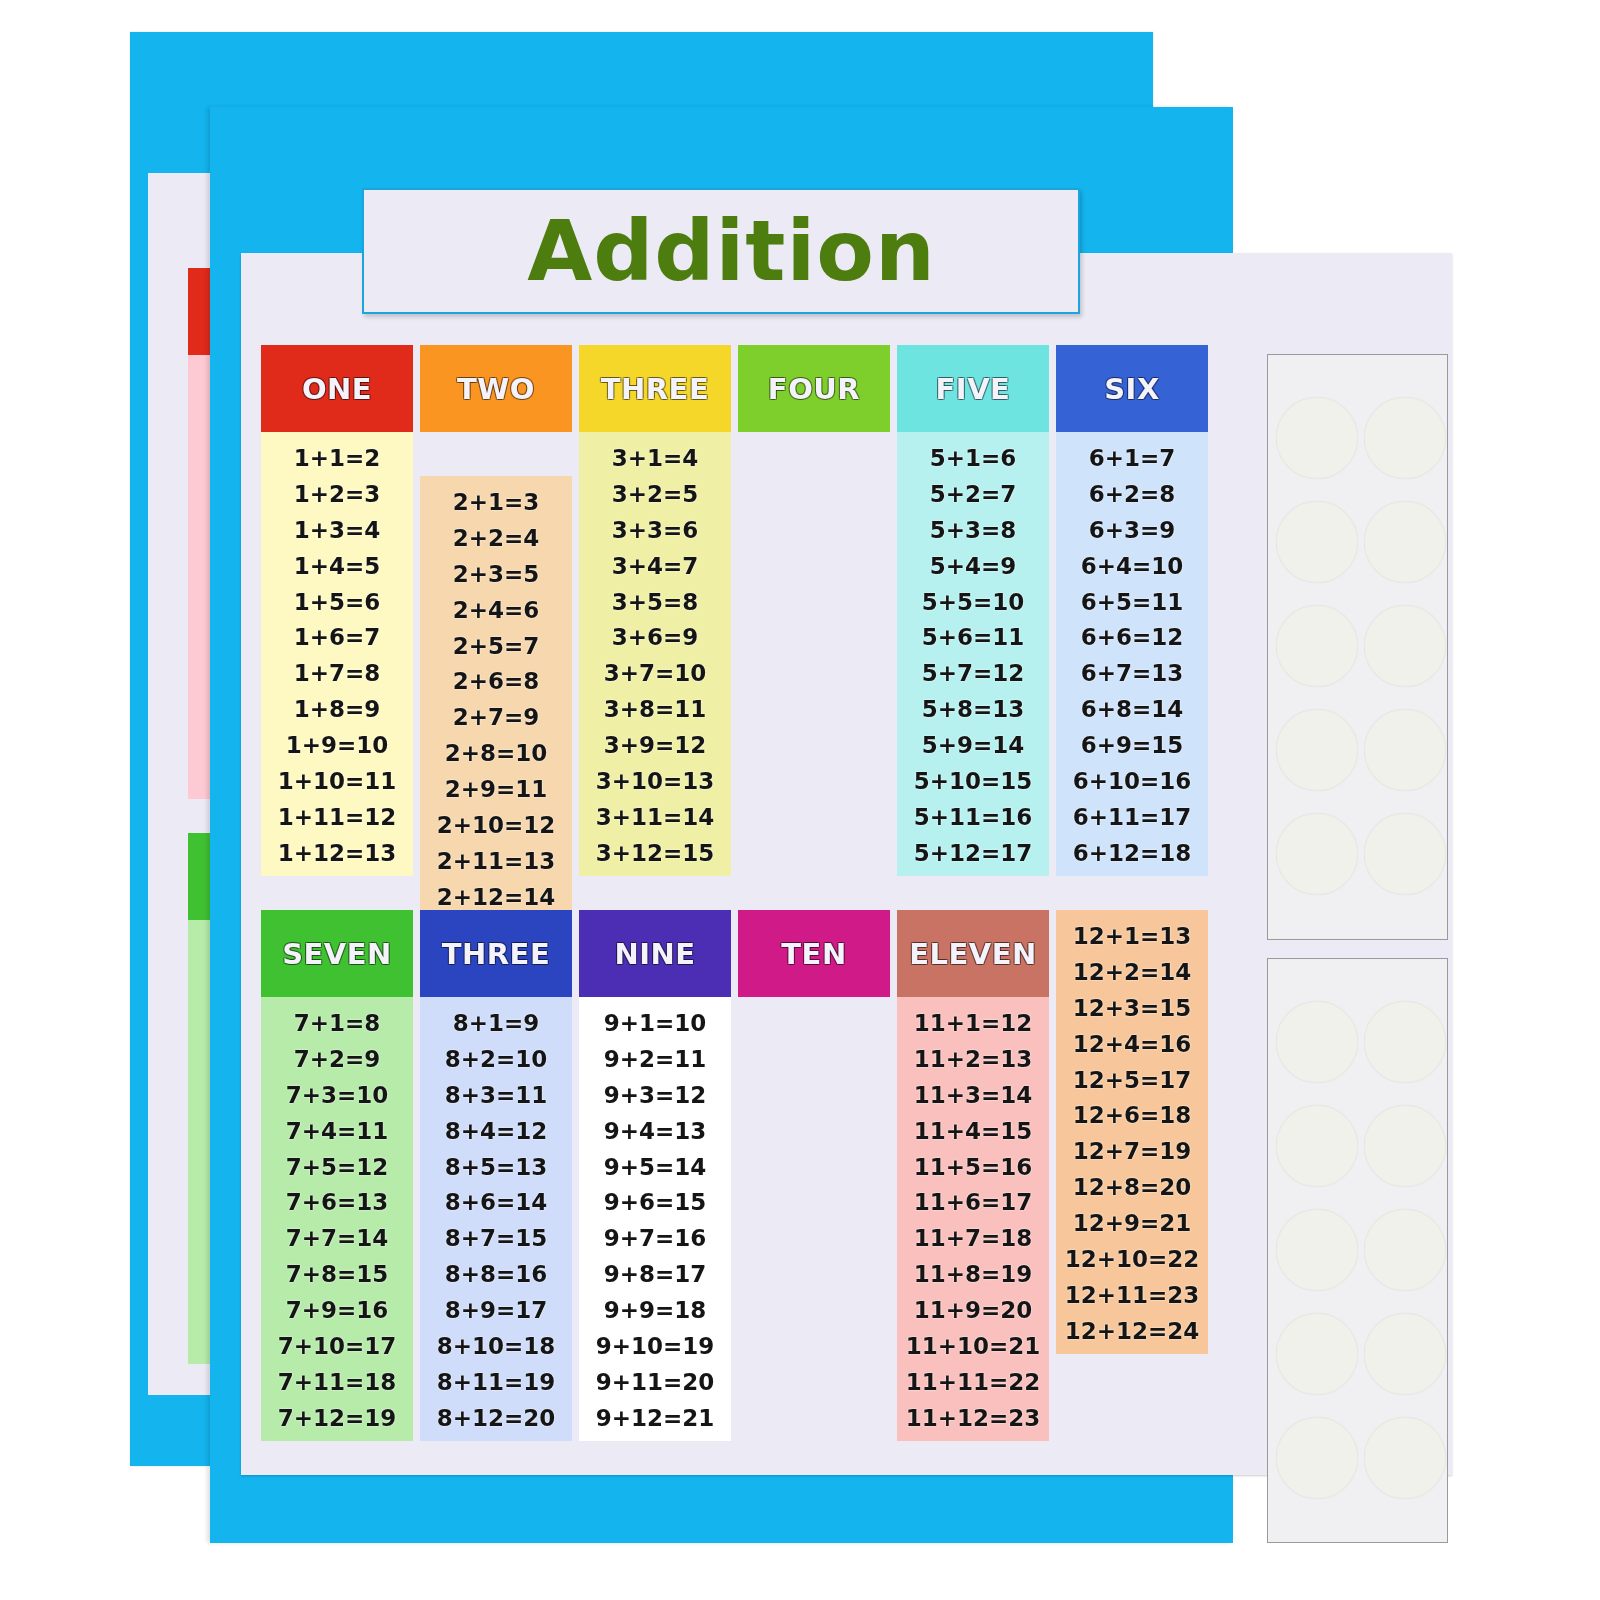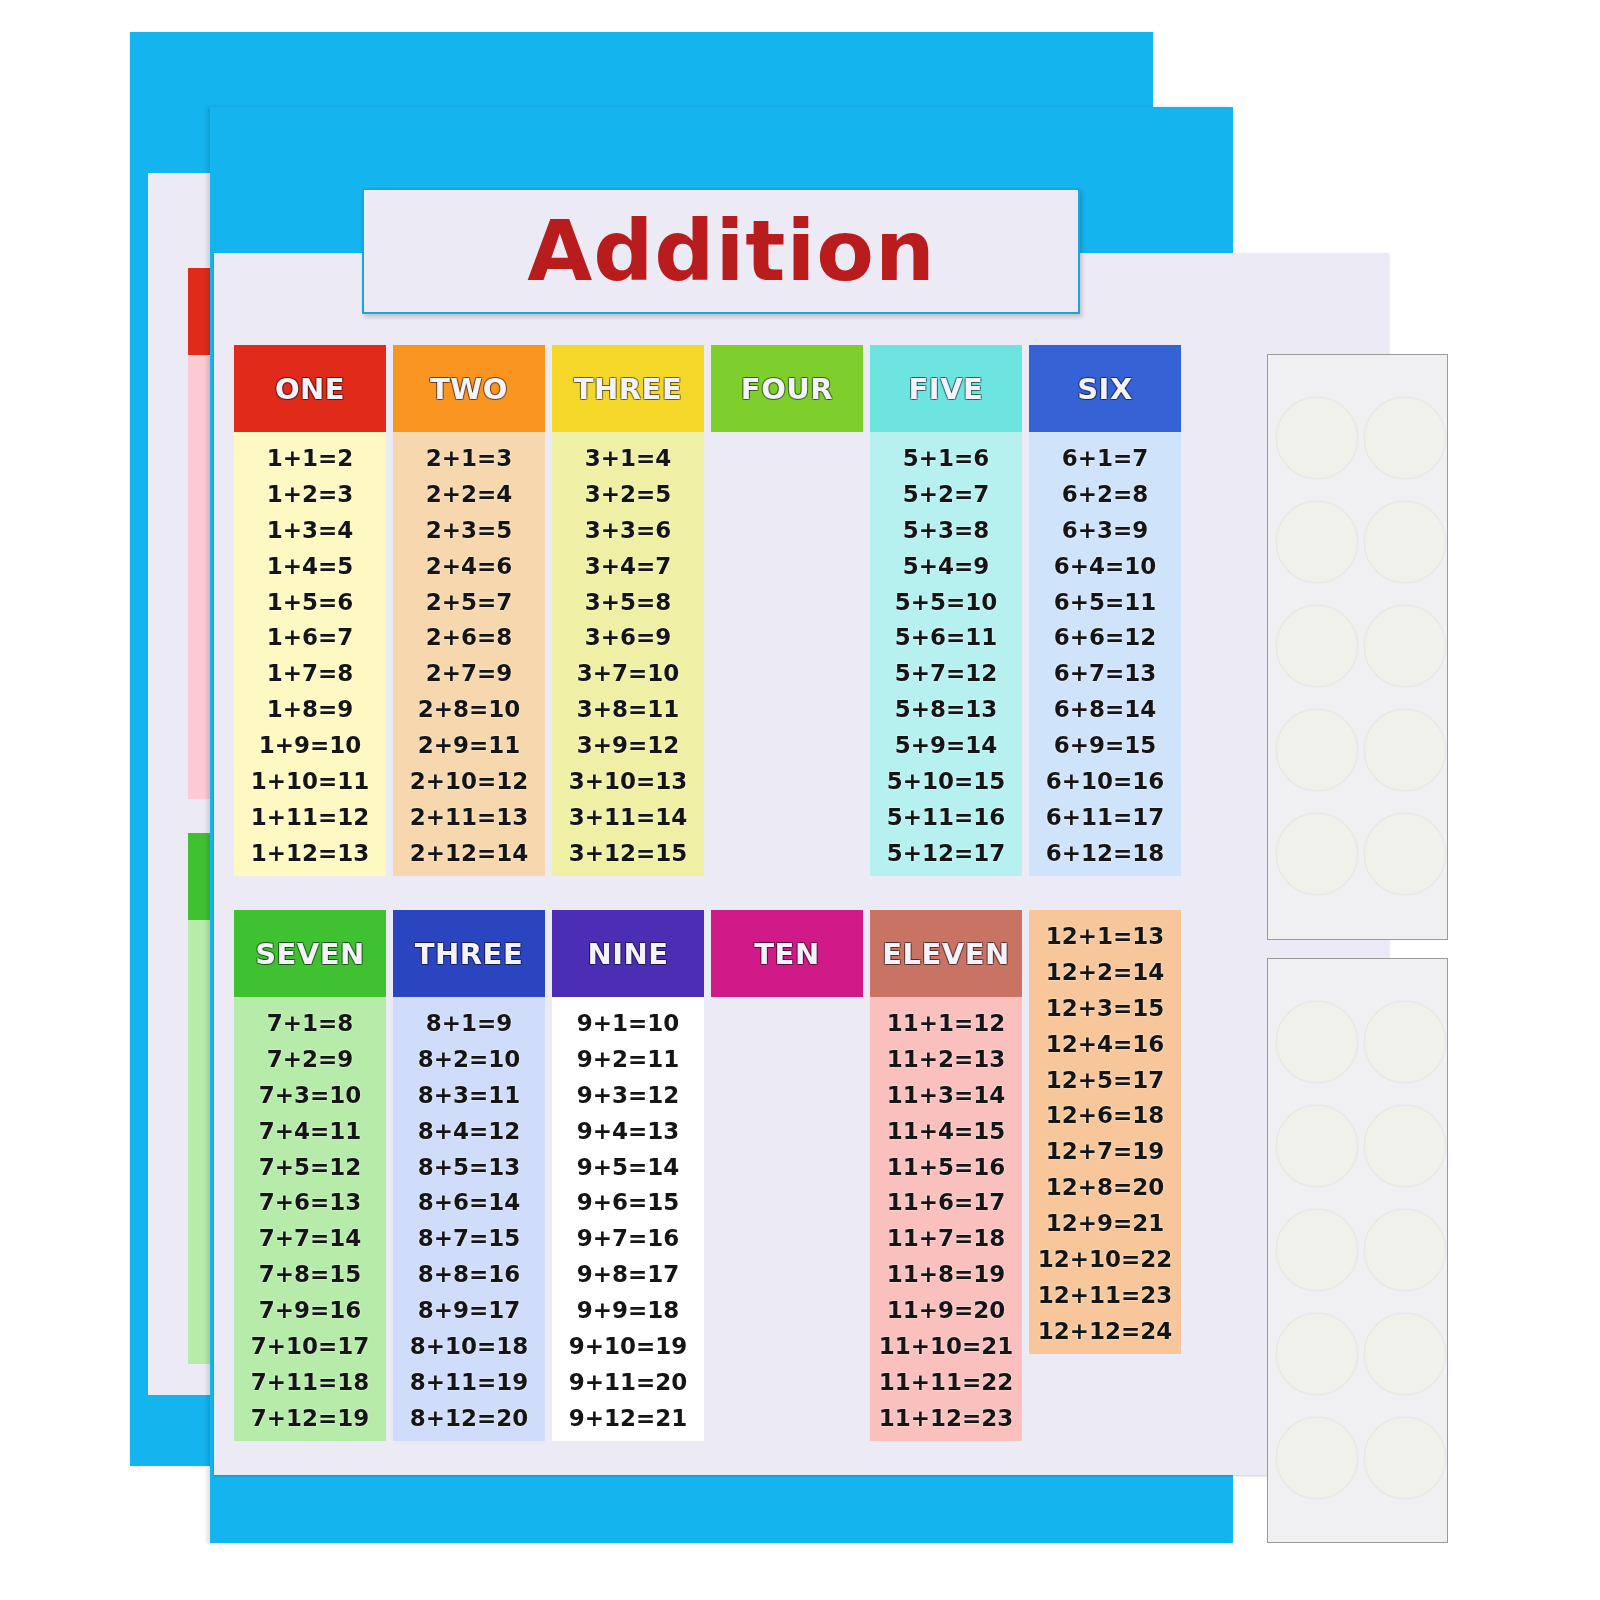--- a/index.html
+++ b/index.html
@@ -25,36 +25,37 @@
   .poster-back .bcell {
     position: absolute; right: 0; font-weight: bold; font-size: 23px; color: #111;
   }
 
   .poster-front {
     position: absolute; left: 210px; top: 107px; width: 1023px; height: 1436px;
     background: #14b4ee;
     box-shadow: -3px 0 4px rgba(0,0,0,0.12);
   }
   .poster-front .panel {
-    position: absolute; left: 4px; top: 146px; width: 1175px; height: 1222px;
+    position: absolute; left: 31px; top: 146px; width: 1175px; height: 1222px;
     background: #eceaf5;
     box-shadow: 0 1px 2px rgba(0,0,0,0.2);
+    padding-left: 36px;
   }
   .title-box {
     position: absolute; left: 152px; top: 81px; width: 718px; height: 126px;
     background: #eceaf5;
     border: 2px solid #1aa6dd;
     box-sizing: border-box;
     box-shadow: 2px 3px 4px rgba(0,0,0,0.18);
     display: flex; align-items: center; justify-content: center;
     z-index: 2;
   }
   .title-box .title {
     font-family: "DejaVu Sans", sans-serif;
-    font-weight: bold; font-size: 84px; color: #b91c1c; letter-spacing: 1px; margin-left: 21px;
+    font-weight: bold; font-size: 84px; color: #4d7c0f; letter-spacing: 1px; margin-left: 21px;
   }
   .grid {
     position: absolute; left: 20px; width: 950px;
     display: flex; gap: 7px;
   }
   .grid.top { top: 92px; }
   .grid.bottom { top: 657px; }
   .col { width: 152px; }
   .col .head {
     height: 87px; display: flex; align-items: center; justify-content: center;
@@ -141,21 +142,21 @@
             <div class="cell">1+7=8</div>
             <div class="cell">1+8=9</div>
             <div class="cell">1+9=10</div>
             <div class="cell">1+10=11</div>
             <div class="cell">1+11=12</div>
             <div class="cell">1+12=13</div>
           </div>
         </div>
         <div class="col">
           <div class="head" style="background: rgb(251, 149, 34);">TWO</div>
-          <div class="cells" style="background: rgb(246, 215, 174);">
+          <div class="cells" style="background: rgb(246, 215, 174); margin-top: 44px;">
             <div class="cell">2+1=3</div>
             <div class="cell">2+2=4</div>
             <div class="cell">2+3=5</div>
             <div class="cell">2+4=6</div>
             <div class="cell">2+5=7</div>
             <div class="cell">2+6=8</div>
             <div class="cell">2+7=9</div>
             <div class="cell">2+8=10</div>
             <div class="cell">2+9=11</div>
             <div class="cell">2+10=12</div>

